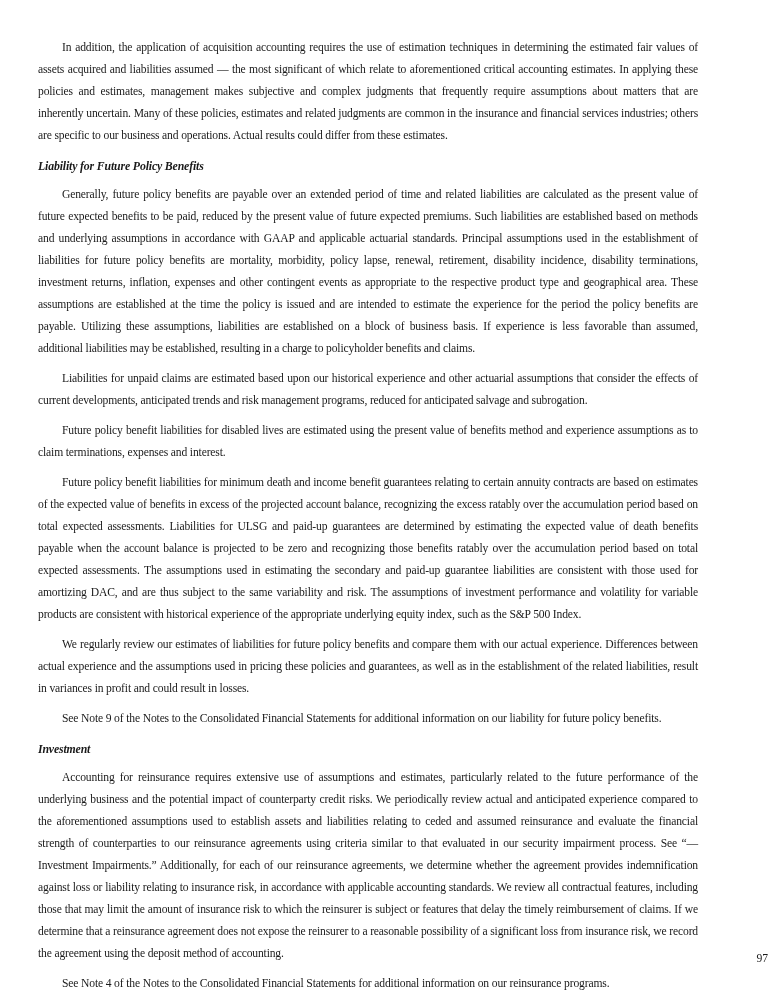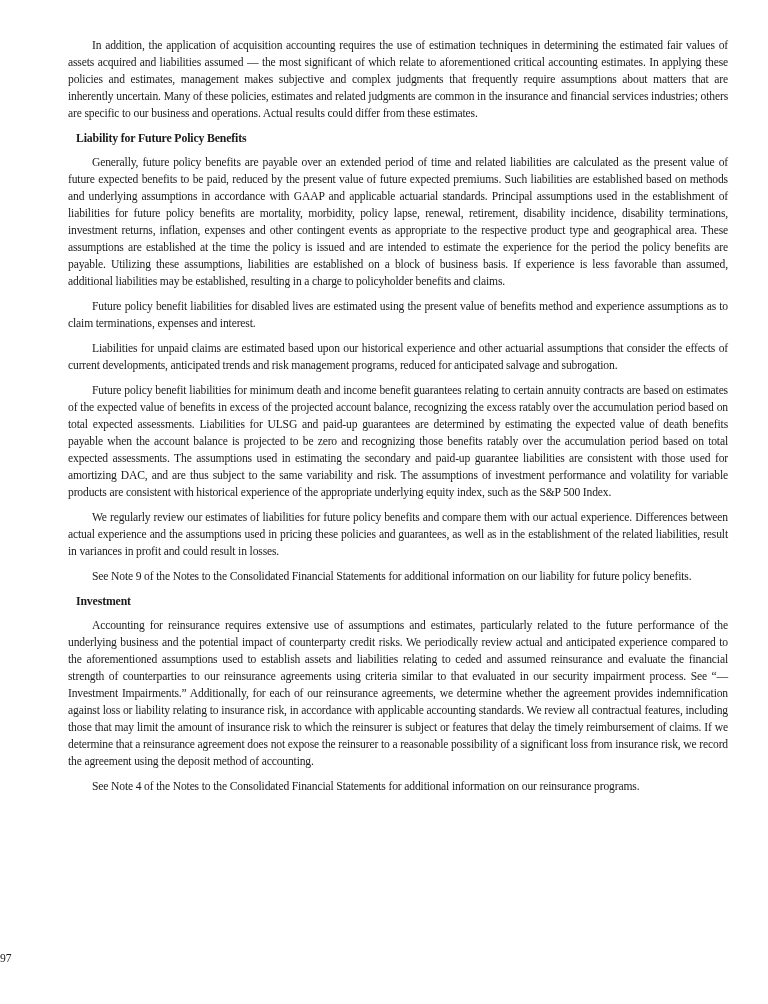--- a/index.html
+++ b/index.html
@@ -10,58 +10,59 @@
     body {
       width: 768px;
       height: 1004px;
       position: relative;
       overflow: hidden;
       font-family: "Liberation Serif", "DejaVu Serif", serif;
       color: #1a1a1a;
     }
     .page {
       position: absolute;
-      left: 68px;
+      left: 38px;
       top: 37px;
       width: 660px;
       font-size: 11.6px;
-      line-height: 17px;
+      line-height: 22px;
       letter-spacing: -0.15px;
     }
     .para {
       margin: 0 0 8px 0;
       text-indent: 24px;
       text-align: justify;
     }
     .heading {
-      margin: 0 0 7px 8px;
+      margin: 0 0 7px 0;
       font-weight: bold;
+      font-style: italic;
       font-size: 11.8px;
     }
     .page-number {
       position: absolute;
       left: 0;
       width: 768px;
       top: 952px;
-      text-align: left;
+      text-align: right;
       font-size: 11.6px;
       font-family: "Liberation Serif", "DejaVu Serif", serif;
       color: #1a1a1a;
     }
   </style>
 </head>
 <body>
 
 <div class="page">
   <p class="para">In addition, the application of acquisition accounting requires the use of estimation techniques in determining the estimated fair values of assets acquired and liabilities assumed — the most significant of which relate to aforementioned critical accounting estimates. In applying these policies and estimates, management makes subjective and complex judgments that frequently require assumptions about matters that are inherently uncertain. Many of these policies, estimates and related judgments are common in the insurance and financial services industries; others are specific to our business and operations. Actual results could differ from these estimates.</p>
 
   <div class="heading">Liability for Future Policy Benefits</div>
   <p class="para">Generally, future policy benefits are payable over an extended period of time and related liabilities are calculated as the present value of future expected benefits to be paid, reduced by the present value of future expected premiums. Such liabilities are established based on methods and underlying assumptions in accordance with GAAP and applicable actuarial standards. Principal assumptions used in the establishment of liabilities for future policy benefits are mortality, morbidity, policy lapse, renewal, retirement, disability incidence, disability terminations, investment returns, inflation, expenses and other contingent events as appropriate to the respective product type and geographical area. These assumptions are established at the time the policy is issued and are intended to estimate the experience for the period the policy benefits are payable. Utilizing these assumptions, liabilities are established on a block of business basis. If experience is less favorable than assumed, additional liabilities may be established, resulting in a charge to policyholder benefits and claims.</p>
+  <p class="para">Liabilities for unpaid claims are estimated based upon our historical experience and other actuarial assumptions that consider the effects of current developments, anticipated trends and risk management programs, reduced for anticipated salvage and subrogation.</p>
   <p class="para">Future policy benefit liabilities for disabled lives are estimated using the present value of benefits method and experience assumptions as to claim terminations, expenses and interest.</p>
-  <p class="para">Liabilities for unpaid claims are estimated based upon our historical experience and other actuarial assumptions that consider the effects of current developments, anticipated trends and risk management programs, reduced for anticipated salvage and subrogation.</p>
   <p class="para">Future policy benefit liabilities for minimum death and income benefit guarantees relating to certain annuity contracts are based on estimates of the expected value of benefits in excess of the projected account balance, recognizing the excess ratably over the accumulation period based on total expected assessments. Liabilities for ULSG and paid-up guarantees are determined by estimating the expected value of death benefits payable when the account balance is projected to be zero and recognizing those benefits ratably over the accumulation period based on total expected assessments. The assumptions used in estimating the secondary and paid-up guarantee liabilities are consistent with those used for amortizing DAC, and are thus subject to the same variability and risk. The assumptions of investment performance and volatility for variable products are consistent with historical experience of the appropriate underlying equity index, such as the S&amp;P 500 Index.</p>
   <p class="para">We regularly review our estimates of liabilities for future policy benefits and compare them with our actual experience. Differences between actual experience and the assumptions used in pricing these policies and guarantees, as well as in the establishment of the related liabilities, result in variances in profit and could result in losses.</p>
   <p class="para">See Note 9 of the Notes to the Consolidated Financial Statements for additional information on our liability for future policy benefits.</p>
 
   <div class="heading">Investment</div>
   <p class="para">Accounting for reinsurance requires extensive use of assumptions and estimates, particularly related to the future performance of the underlying business and the potential impact of counterparty credit risks. We periodically review actual and anticipated experience compared to the aforementioned assumptions used to establish assets and liabilities relating to ceded and assumed reinsurance and evaluate the financial strength of counterparties to our reinsurance agreements using criteria similar to that evaluated in our security impairment process. See “— Investment Impairments.” Additionally, for each of our reinsurance agreements, we determine whether the agreement provides indemnification against loss or liability relating to insurance risk, in accordance with applicable accounting standards. We review all contractual features, including those that may limit the amount of insurance risk to which the reinsurer is subject or features that delay the timely reimbursement of claims. If we determine that a reinsurance agreement does not expose the reinsurer to a reasonable possibility of a significant loss from insurance risk, we record the agreement using the deposit method of accounting.</p>
   <p class="para">See Note 4 of the Notes to the Consolidated Financial Statements for additional information on our reinsurance programs.</p>
 </div>
 
 <div class="page-number">97</div>

